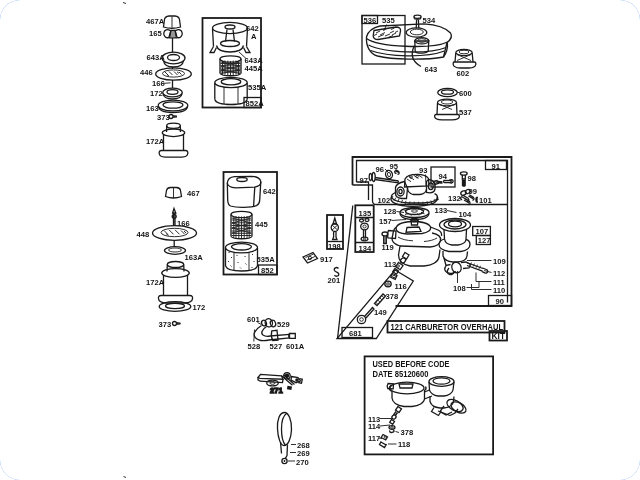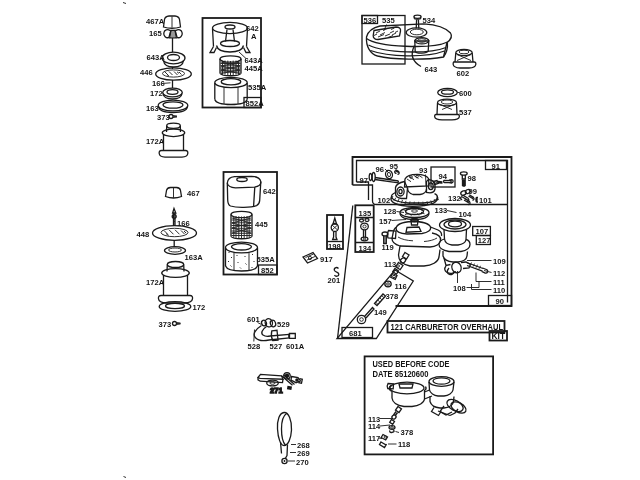--- a/index.html
+++ b/index.html
@@ -1,16 +1,16 @@
 <!DOCTYPE html>
 <html><head>
 <meta charset="utf-8">
 <style>
 html,body{margin:0;padding:0;background:#fff;}
-#pg{width:640px;height:480px;position:relative;overflow:hidden;background:#3b82f6;}
+#pg{width:640px;height:480px;position:relative;overflow:hidden;background:#3b82f6;border-radius:20px;}
 svg{position:absolute;top:0;left:0;filter:blur(0.3px);}
 text{font-family:"Liberation Sans",sans-serif;font-weight:bold;fill:#141414;}
 .t7{font-size:7.6px;}
 .t8{font-size:8.4px;}
 .n{fill:none;stroke:#1a1a1a;stroke-width:1.3;}
 .n2{fill:none;stroke:#1a1a1a;stroke-width:1.8;}
 .th{fill:none;stroke:#242424;stroke-width:0.95;}
 .f{fill:#161616;stroke:none;}
 </style>
 </head>

